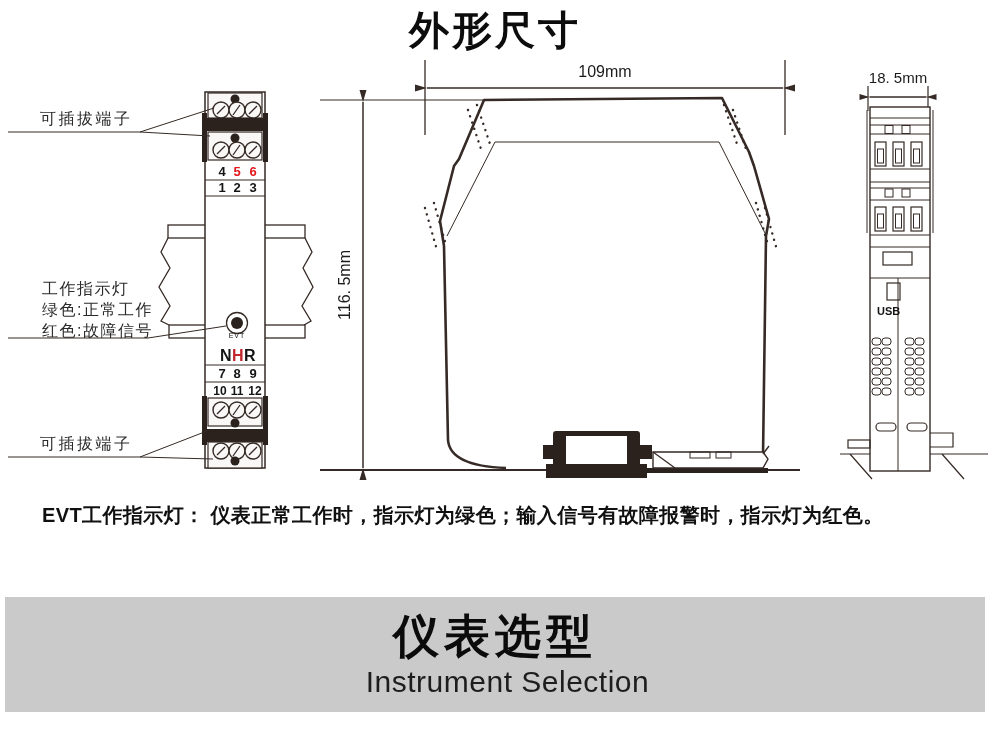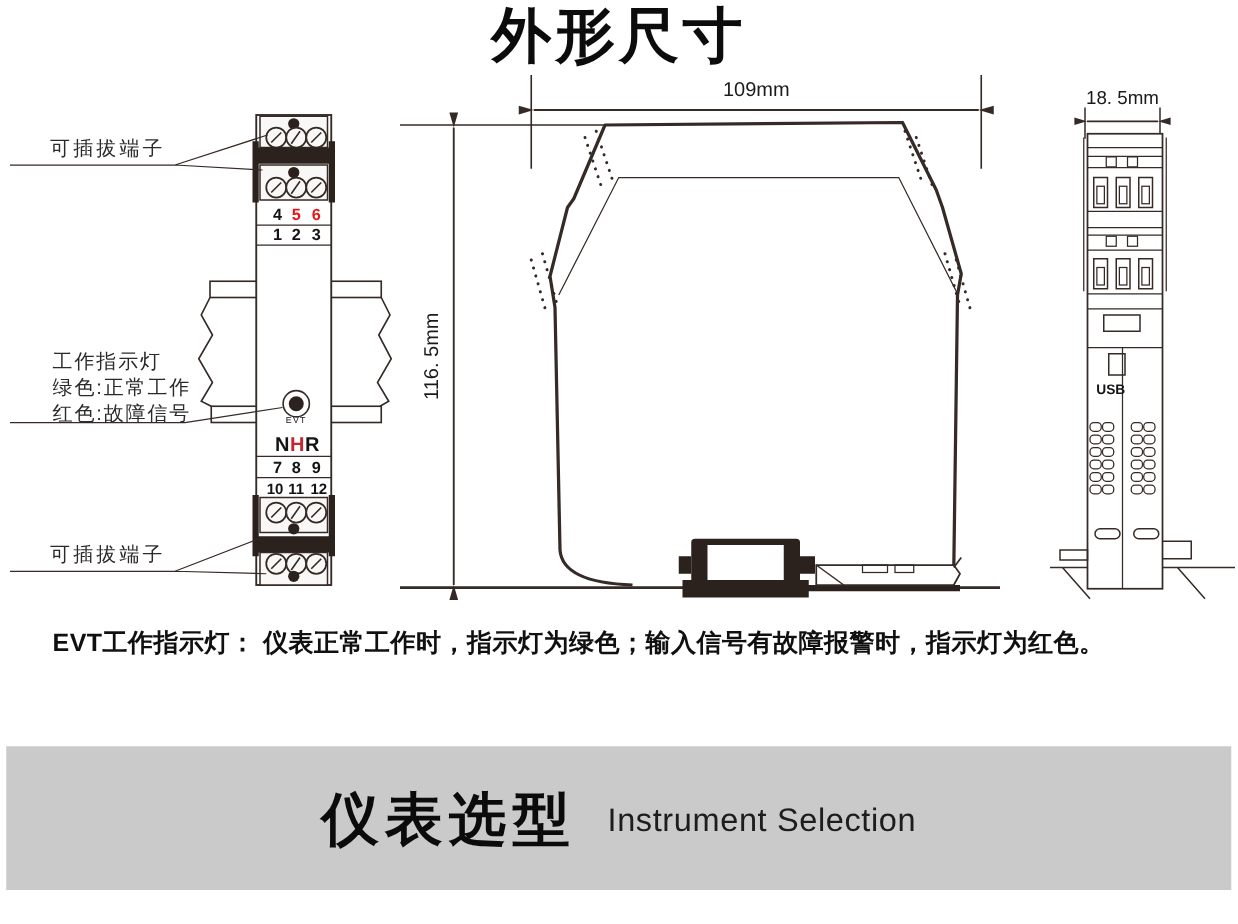--- a/index.html
+++ b/index.html
@@ -1,42 +1,42 @@
 <!DOCTYPE html>
 <html><head>
 <meta charset="utf-8">
 <style>
   html,body{margin:0;padding:0;background:#ffffff;}
   body{font-family:"Liberation Sans",sans-serif;}
   #stage{position:relative;width:990px;height:739px;background:#ffffff;overflow:hidden;}
   .page-title{position:absolute;left:0;right:0;top:6px;text-align:center;
-    font-size:48px;font-weight:bold;letter-spacing:3px;color:#0c0c0c;line-height:48px;}
+    font-size:40px;font-weight:bold;letter-spacing:3px;color:#0c0c0c;line-height:48px;}
   svg{position:absolute;overflow:visible;}
   #svg-left{left:0;top:80px;}
   #svg-center{left:320px;top:55px;}
   #svg-right{left:840px;top:55px;}
   .ln{stroke:#352a25;fill:none;}
   .fillink{fill:#2b211d;stroke:none;}
   .white{fill:#ffffff;}
   .block{fill:#faf8f7;stroke:#352a25;}
   text{fill:#141414;}
   .cjk-label{font-size:16px;letter-spacing:2.5px;fill:#2a2a2a;}
   .num{font-size:13px;font-weight:bold;text-anchor:middle;}
   .num-red{fill:#e2181c;}
   .tiny{font-size:7px;letter-spacing:1px;text-anchor:middle;}
   .logo-l{font-size:16px;font-weight:bold;}
   .logo-red{fill:#c1272d;}
   .dim{font-size:16px;text-anchor:middle;fill:#1b1b1b;}
   .dots{stroke:#352a25;fill:none;stroke-width:2.4;stroke-linecap:round;stroke-dasharray:0.1 6.5;}
   .notes{position:absolute;left:42px;top:496px;width:930px;color:#101010;
     font-size:20px;font-weight:bold;line-height:38px;letter-spacing:0.4px;}
   .banner{position:absolute;left:5px;top:597px;width:980px;height:115px;background:#cacaca;
-    display:flex;flex-direction:row;align-items:center;justify-content:center;}
+    display:flex;flex-direction:column;align-items:center;justify-content:center;}
   .banner-title{font-size:46px;font-weight:bold;letter-spacing:5px;color:#0b0b0b;line-height:52px;}
-  .banner-sub{font-size:26px;color:#1d1d1d;margin-top:3px;letter-spacing:0.5px;margin-left:25px;}
+  .banner-sub{font-size:30px;color:#1d1d1d;margin-top:3px;letter-spacing:0.5px;margin-left:25px;}
 </style>
 </head>
 <body>
 
 <div id="stage">
 
   <div class="page-title">外形尺寸</div>
 
   <svg id="svg-left" width="320" height="420" viewBox="0 0 320 420">
 

